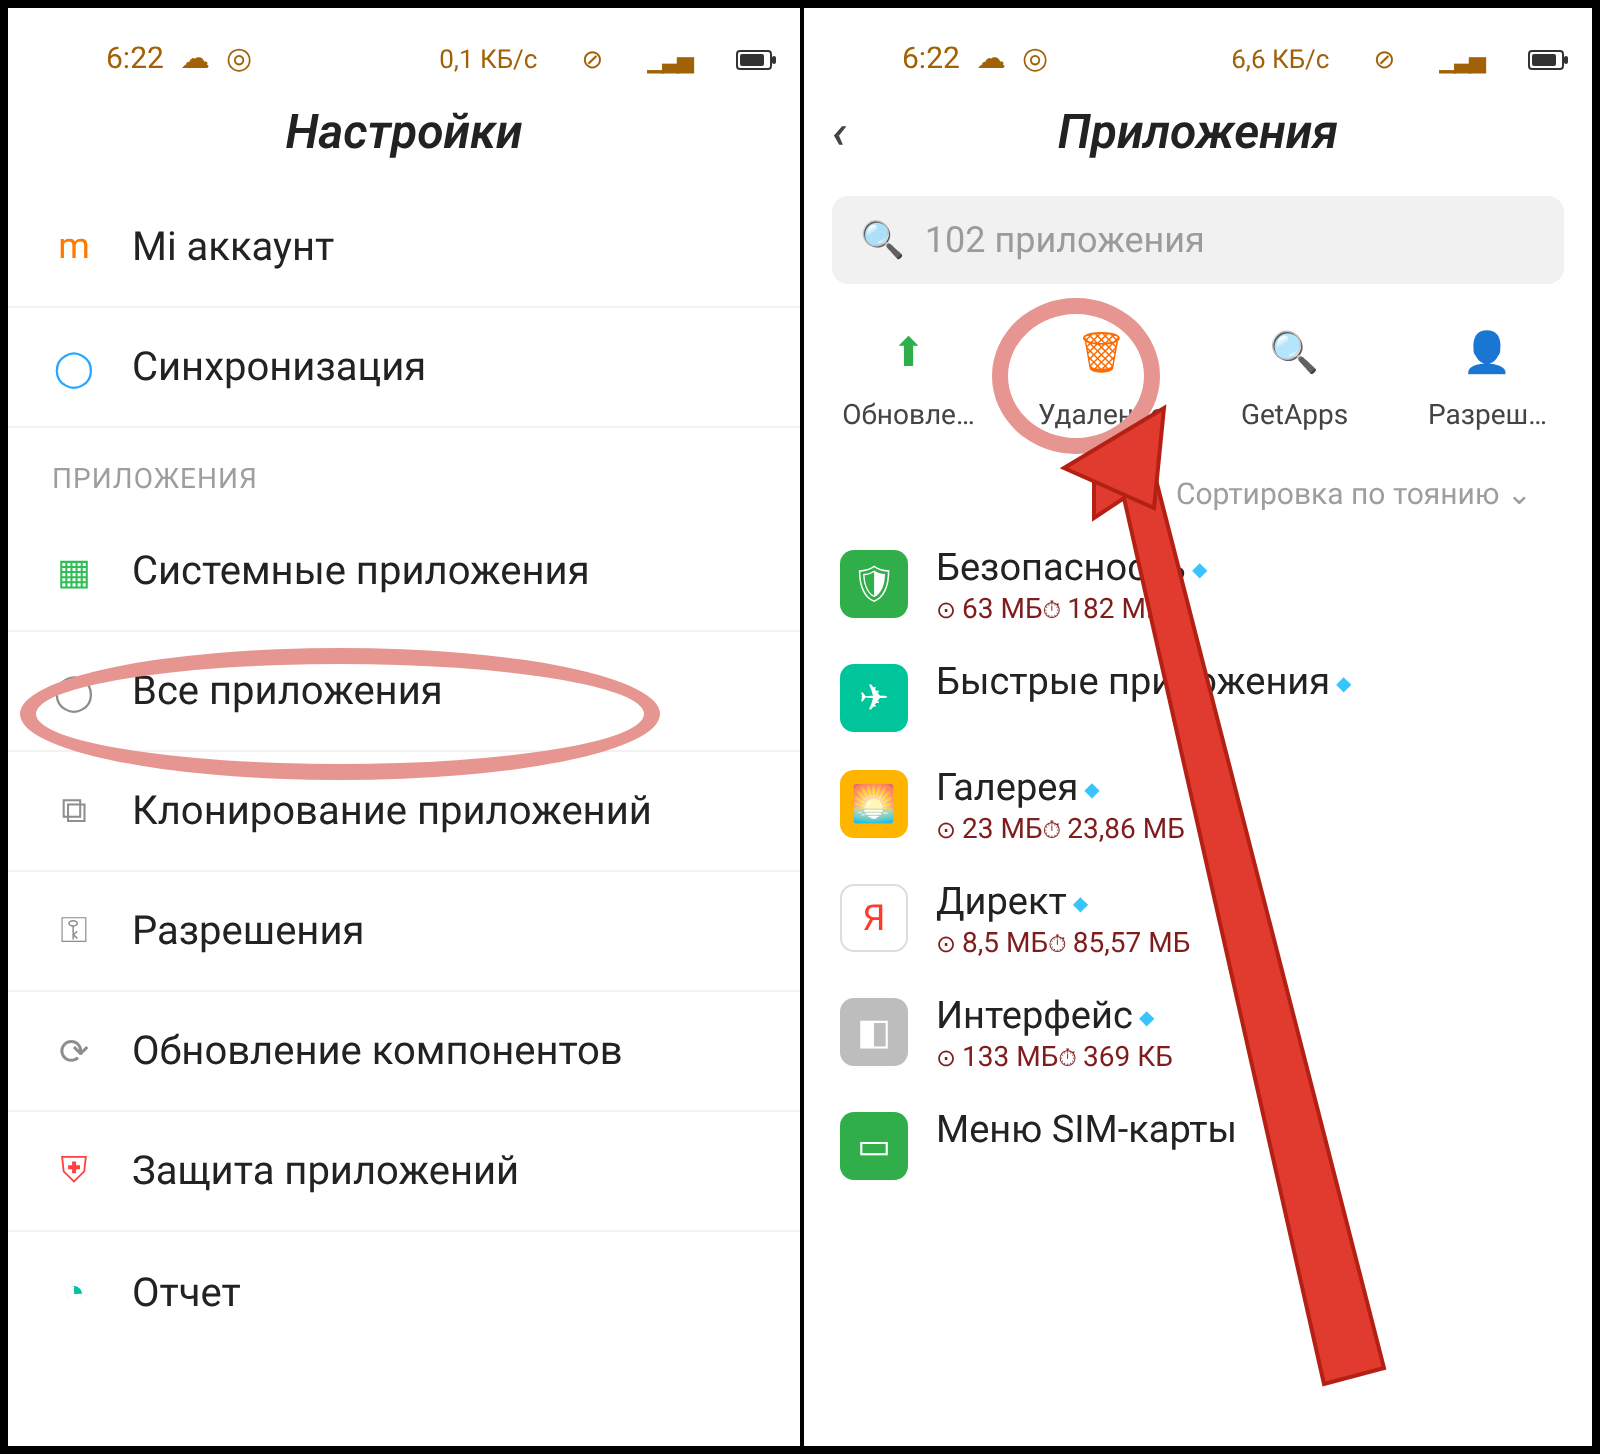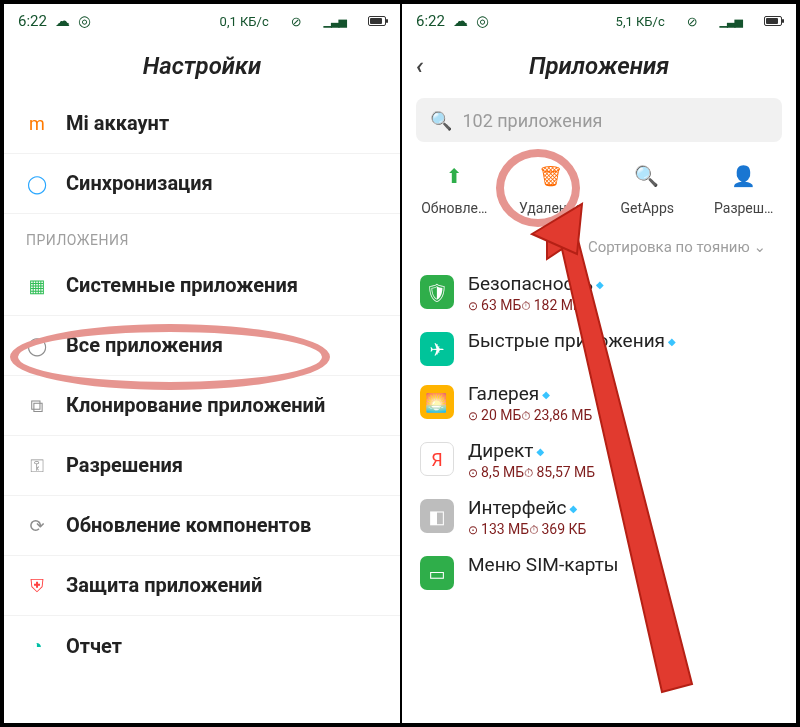--- a/index.html
+++ b/index.html
@@ -18,24 +18,25 @@
     background: #fff;
     position: relative;
     overflow: hidden;
   }
   .phone + .phone { border-left: 2px solid #000; }
 
   
   .status-bar {
     height: 34px;
     display: flex;
-    align-items: center;
+    align-items: flex-end;
     padding: 0 14px;
     font-size: 15px;
-    color: #14532d;
+    color: #a16207;
+    margin-left: 35px;
   }
   .status-left { display: flex; align-items: center; gap: 8px; flex: 1; }
   .status-right { display: flex; align-items: center; gap: 22px; font-size: 13px; }
   .status-right .sig { font-size: 11px; letter-spacing: -1px; }
   .status-right .batt {
     width: 18px; height: 10px; border: 1px solid #333; border-radius: 2px; position: relative;
   }
   .status-right .batt::after {
     content:""; position:absolute; right:-3px; top:2px; width:2px; height:4px; background:#333; border-radius:1px;
   }
@@ -121,21 +122,20 @@
   .row .ricon {
     width: 22px; height: 22px; flex-shrink: 0;
     display: flex; align-items: center; justify-content: center;
     font-size: 18px;
   }
   .row .label {
     font-size: 20px;
     color: #222;
     line-height: 1.25;
     flex: 1;
-    font-weight: bold;
   }
 
   
   .app-row {
     display: flex;
     align-items: flex-start;
     padding: 10px 18px 6px;
     gap: 14px;
   }
   .app-row .aicon {
@@ -248,21 +248,21 @@
 
 <div class="phone">
 
   <div class="status-bar">
     <div class="status-left">
       <span>6:22</span>
       <span>☁</span>
       <span>◎</span>
     </div>
     <div class="status-right">
-      <span>5,1 КБ/с</span>
+      <span>6,6 КБ/с</span>
       <span>⊘</span>
       <span class="sig">▁▃▅</span>
       <span class="batt"></span>
     </div>
   </div>
 
   <div class="header">
     <span class="back">‹</span>
     <span>Приложения</span>
   </div>
@@ -312,21 +312,21 @@
     <div class="acontent">
       <div class="aname"><span>Быстрые приложения</span><span class="dot">◆</span></div>
     </div>
   </div>
 
   <div class="app-row">
     <span class="aicon a-yellow">🌅</span>
     <div class="acontent">
       <div class="aname"><span>Галерея</span><span class="dot">◆</span></div>
       <div class="ameta">
-          <span>20 МБ</span>
+          <span>23 МБ</span>
           <span class="right">23,86 МБ</span>
         </div>
     </div>
   </div>
 
   <div class="app-row">
     <span class="aicon" style="background:#fff; border:1px solid #ddd; color:#ff3b30;">Я</span>
     <div class="acontent">
       <div class="aname"><span>Директ</span><span class="dot">◆</span></div>
       <div class="ameta">

